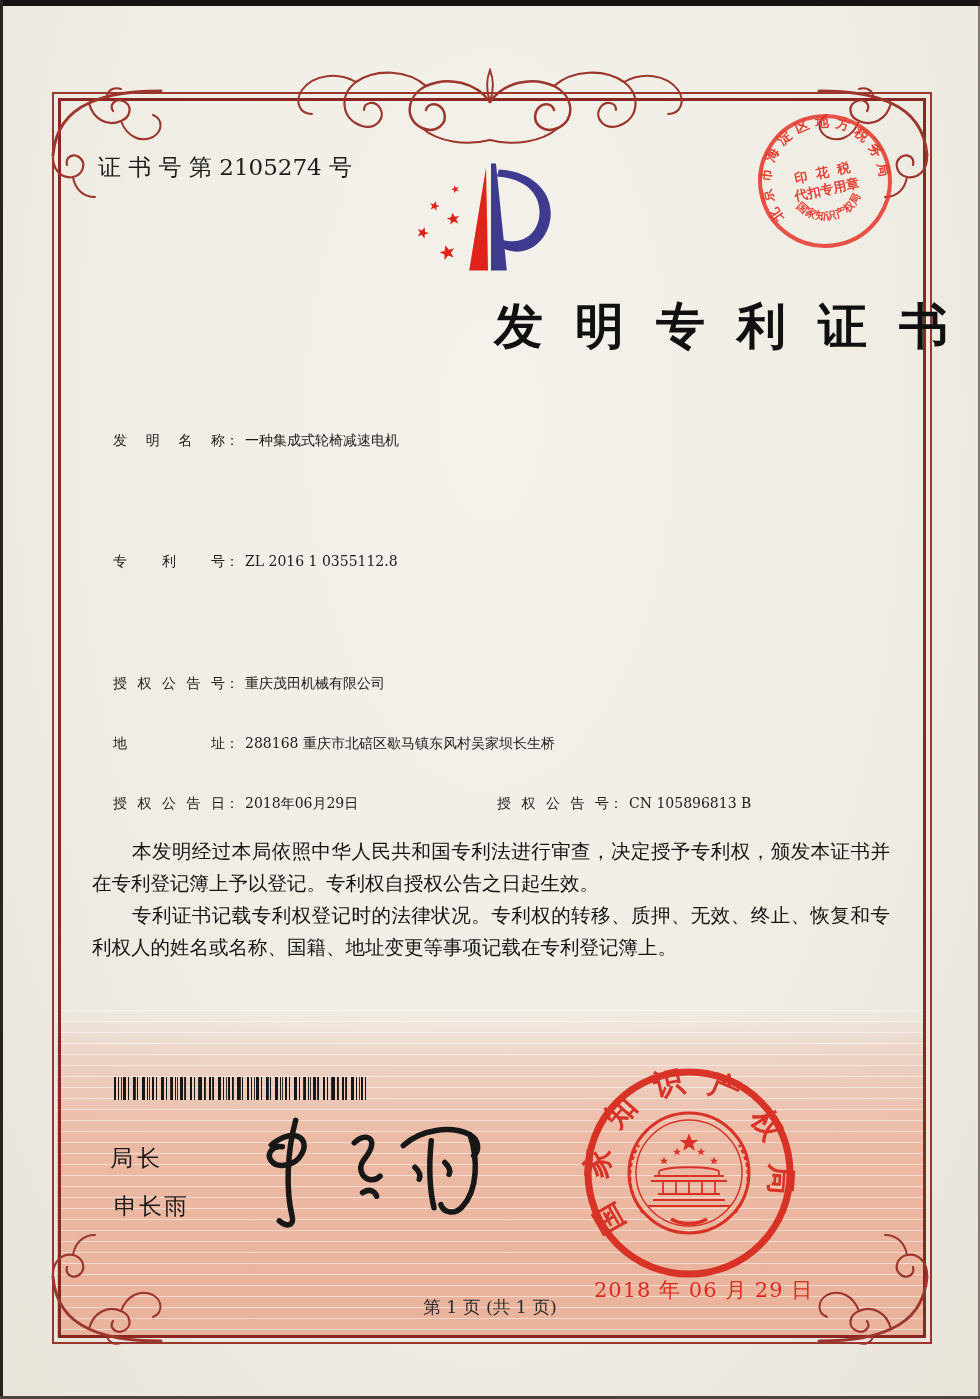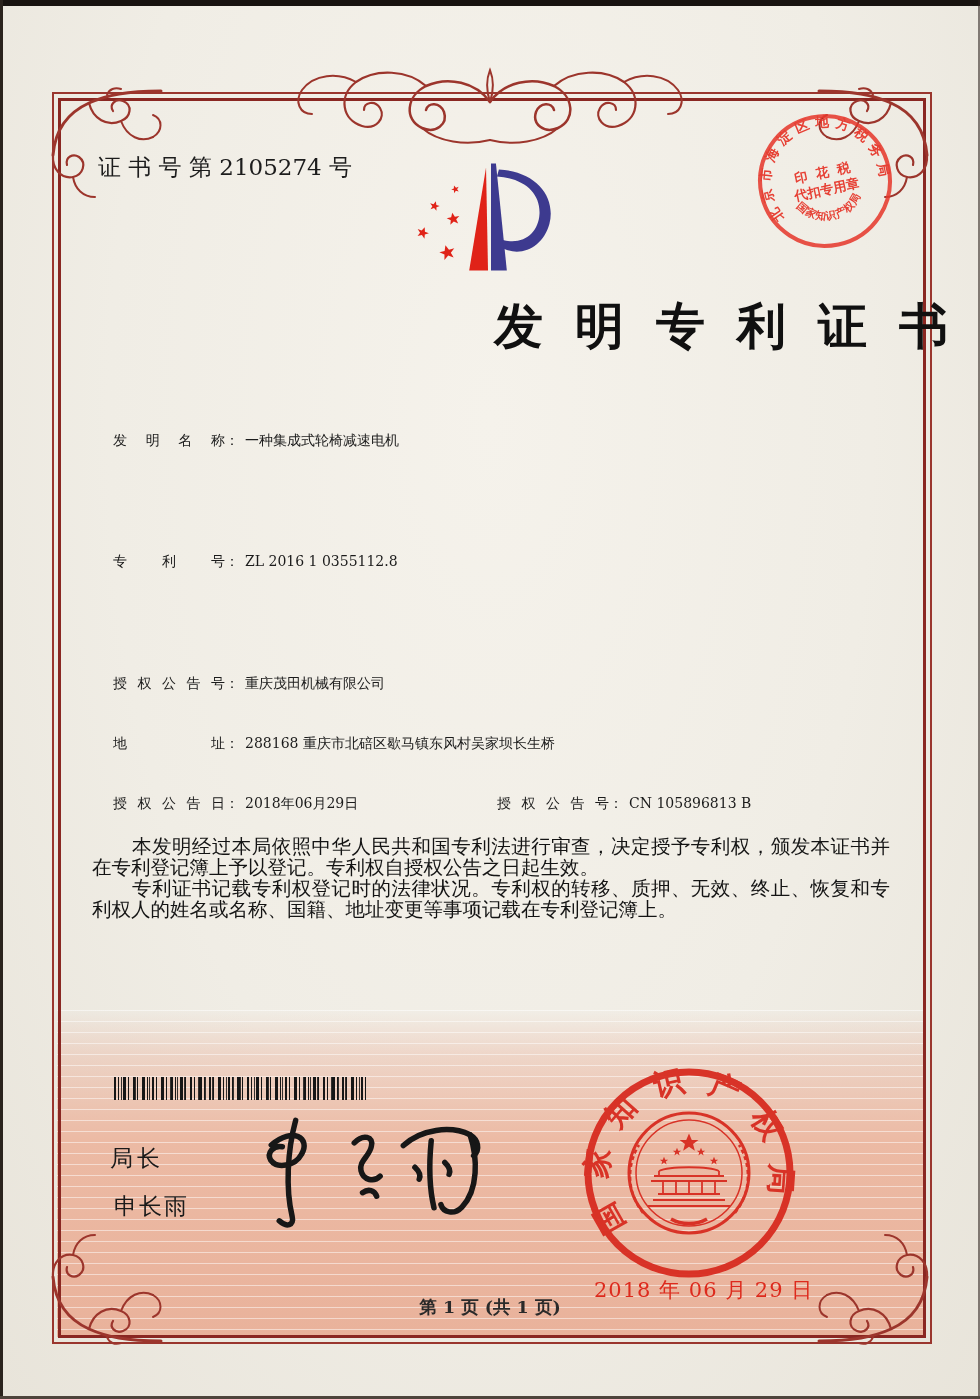--- a/index.html
+++ b/index.html
@@ -28,37 +28,37 @@
   .cert-no{position:absolute;left:98px;top:152px;font-size:23px;color:#1d1d1d;}
   .title{
     position:absolute;left:0;top:294px;width:100%;text-align:right;
     font-size:49px;font-weight:700;letter-spacing:32px;padding-left:52px;box-sizing:border-box;color:#101010;
   }
   .frow{position:absolute;left:113px;font-size:14px;white-space:nowrap;color:#1b1b1b;}
   .flabel{display:inline-block;width:112px;text-align:justify;text-align-last:justify;vertical-align:bottom;}
   .fcolon{display:inline-block;}
   .fvalue{margin-left:6px;}
   .grant2{position:absolute;left:384px;top:0;}
-  .paras{position:absolute;left:92px;top:836px;width:798px;font-size:19.5px;line-height:21px;color:#141414;}
+  .paras{position:absolute;left:92px;top:836px;width:798px;font-size:19.5px;line-height:32px;color:#141414;}
   .paras p{margin:0;text-indent:2.05em;text-align:justify;}
   .barcode{
     position:absolute;left:114px;top:1077px;width:252px;height:23px;
     background:
       repeating-linear-gradient(90deg,#161616 0 2px,transparent 2px 4px,#161616 4px 5px,transparent 5px 9px,#161616 9px 12px,transparent 12px 14px,#161616 14px 15px,transparent 15px 19px),
       repeating-linear-gradient(90deg,rgba(20,20,20,.85) 0 1px,transparent 1px 7px);
   }
   .signer-title{position:absolute;left:110px;top:1143px;font-size:23px;color:#1a1a1a;letter-spacing:4px;text-align:right;}
   .signer-name{position:absolute;left:114px;top:1191px;font-size:23px;color:#1a1a1a;letter-spacing:2px;}
   .signature{position:absolute;left:252px;top:1106px;transform:rotate(-1.5deg);}
   .seal-wrap{position:absolute;left:578px;top:1062px;width:222px;height:222px;}
   .seal-date{
     position:absolute;left:594px;top:1236px;width:220px;font-size:21px;color:#dd2a1d;
     letter-spacing:1px;font-weight:500;white-space:nowrap;margin-top:40px;
   }
-  .footer{position:absolute;left:0;top:1295px;width:100%;text-align:center;font-size:17.5px;color:#2a2a2a;font-weight:bold;}
+  .footer{position:absolute;left:0;top:1295px;width:100%;text-align:center;font-size:17.5px;color:#2a2a2a;}
   .tax-stamp{position:absolute;left:754px;top:110px;width:142px;height:142px;transform:rotate(-12deg);opacity:.95;}
   .logo{position:absolute;left:390px;top:148px;}
   .hidden-defs{position:absolute;width:0;height:0;overflow:hidden;}
 </style>
 </head>
 <body>
 
 <div class="page">
 
   <svg class="hidden-defs" aria-hidden="true">

